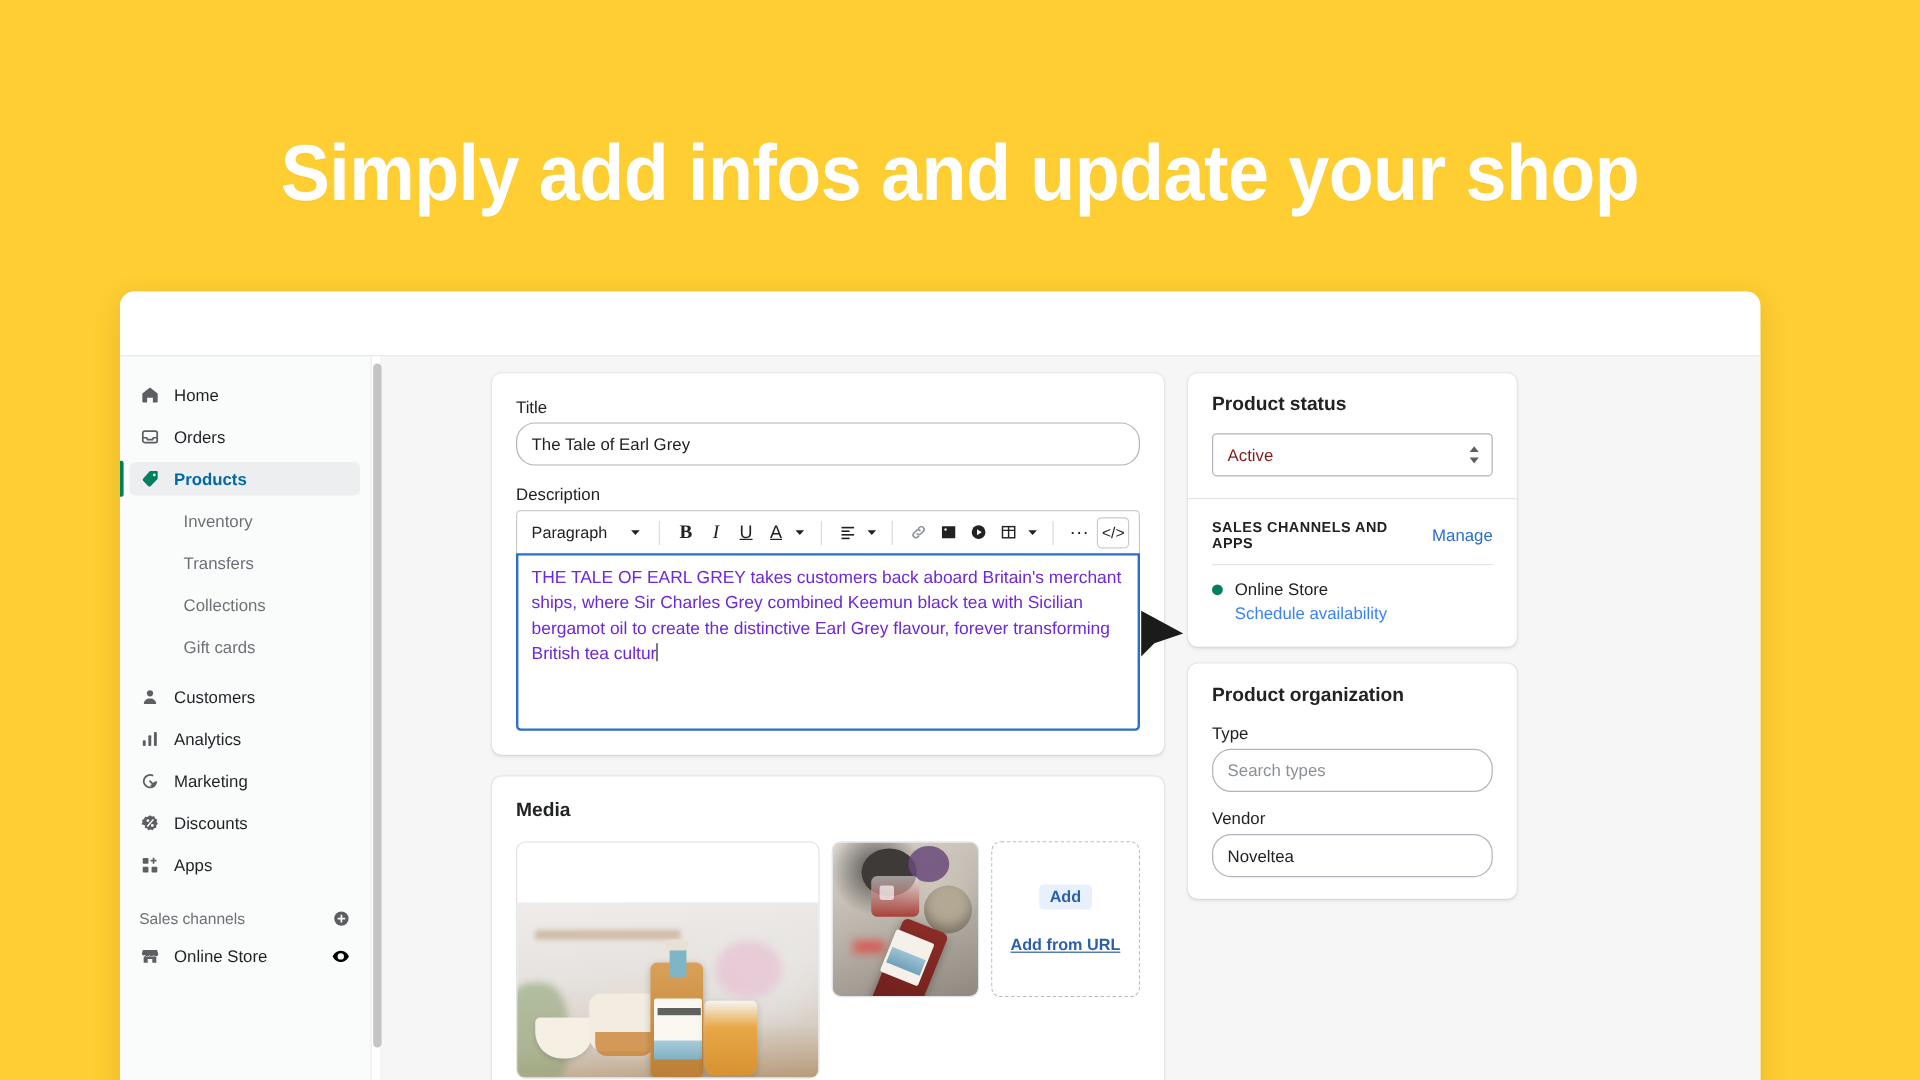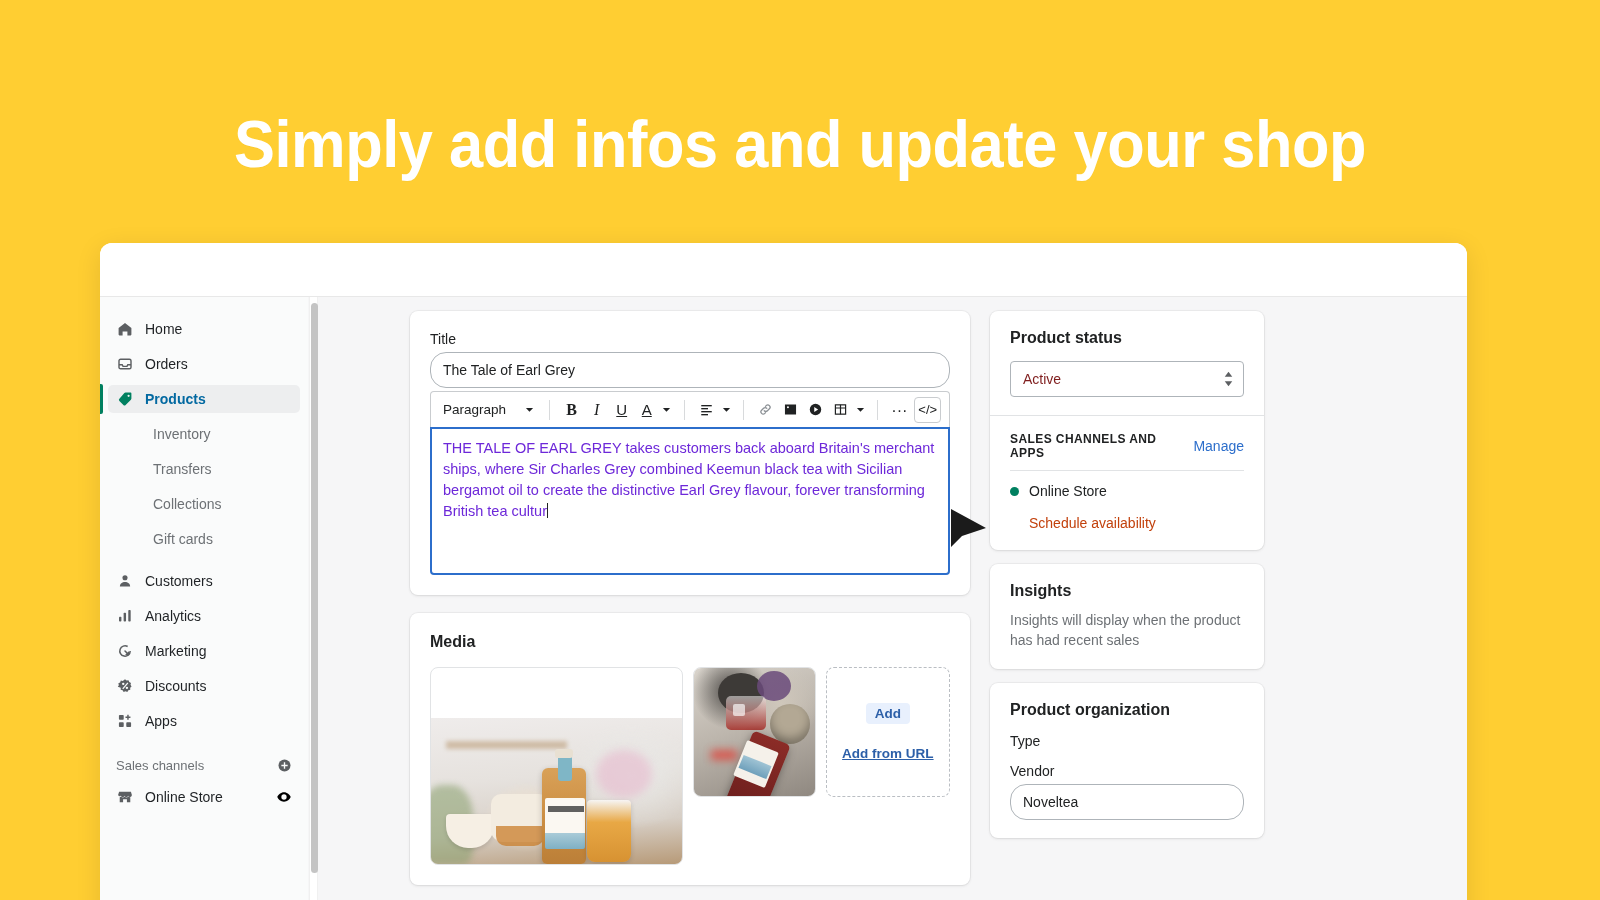--- a/index.html
+++ b/index.html
@@ -318,21 +318,21 @@
     display:flex; flex-direction:column; gap:3px; color:#5c5f62;
   }
   .panel-div { height:1px; background:#e1e3e5; }
   .sc-head { display:flex; align-items:center; justify-content:space-between; padding: 16px 20px 10px 20px;}
   .sc-head .t { font-size:12px; font-weight:700; letter-spacing:.42px; color:#202223;}
   .sc-head .m { font-size:14px; color:#2c6ecb; cursor:pointer;}
   .sc-rule { height:1px; background:#e1e3e5; margin: 0 20px;}
   .sc-body { padding: 12px 20px 18px 20px; }
   .sc-chan { display:flex; align-items:center; gap:10px; font-size:14px; color:#202223;}
   .dot { width:9px; height:9px; border-radius:50%; background:#008060; flex:0 0 9px;}
-  .sc-link { color:#c2410c; font-size:14px; margin-left:19px; margin-top:16px; display:inline-block; cursor:pointer;}
+  .sc-link { color:#3b82f6; font-size:14px; margin-left:19px; margin-top:4px; display:inline-block; cursor:pointer;}
   .panel-sub { font-size:14px; color:#6d7175; line-height:1.45; }
 
   svg { display:block; }
 </style>
 </head>
 <body style="background: rgb(255, 206, 50);">
 
 <div class="headline">Simply add infos and update your shop</div>
 
 <div class="window">
@@ -464,20 +464,21 @@
     </nav>
 
     <div class="content">
 
       <div class="col-main">
 
         <div class="card">
           <div class="field-label">Title</div>
           <input class="text-input" value="The Tale of Earl Grey" style="">
 
+          <div class="field-label" style="margin-top:16px;">Description</div>
 
           <div class="editor">
             <div class="editor-toolbar">
               <div class="tb-select">
                 <span>Paragraph</span>
                 <svg width="9" height="9" viewBox="0 0 10 10" fill="#202223">
                     <path d="M1 3.2h8L5 7.6z"></path>
                   </svg>
               </div>
               <div class="tb-sep"></div>
@@ -617,32 +618,27 @@
           <div class="sc-rule"></div>
           <div class="sc-body">
             <div class="sc-chan">
               <span class="dot"></span>
               <span>Online Store</span>
             </div>
             <span class="sc-link">Schedule availability</span>
           </div>
         </div>
 
-        <div class="panel">
-          <div class="panel-pad">
-            <div class="panel-title" style="margin-bottom:10px;">Insights</div>
-            <div class="panel-sub">Insights will display when the product has had recent sales</div>
-          </div>
-        </div>
 
         <div class="panel">
           <div class="panel-pad">
             <div class="panel-title">Product organization</div>
 
             <div class="field-label">Type</div>
+            <input class="text-input" placeholder="Search types" style="">
 
             <div class="field-label" style="margin-top:14px;">Vendor</div>
             <input class="text-input" value="Noveltea" style="">
           </div>
         </div>
 
       </aside>
     </div>
   </div>
 </div>

